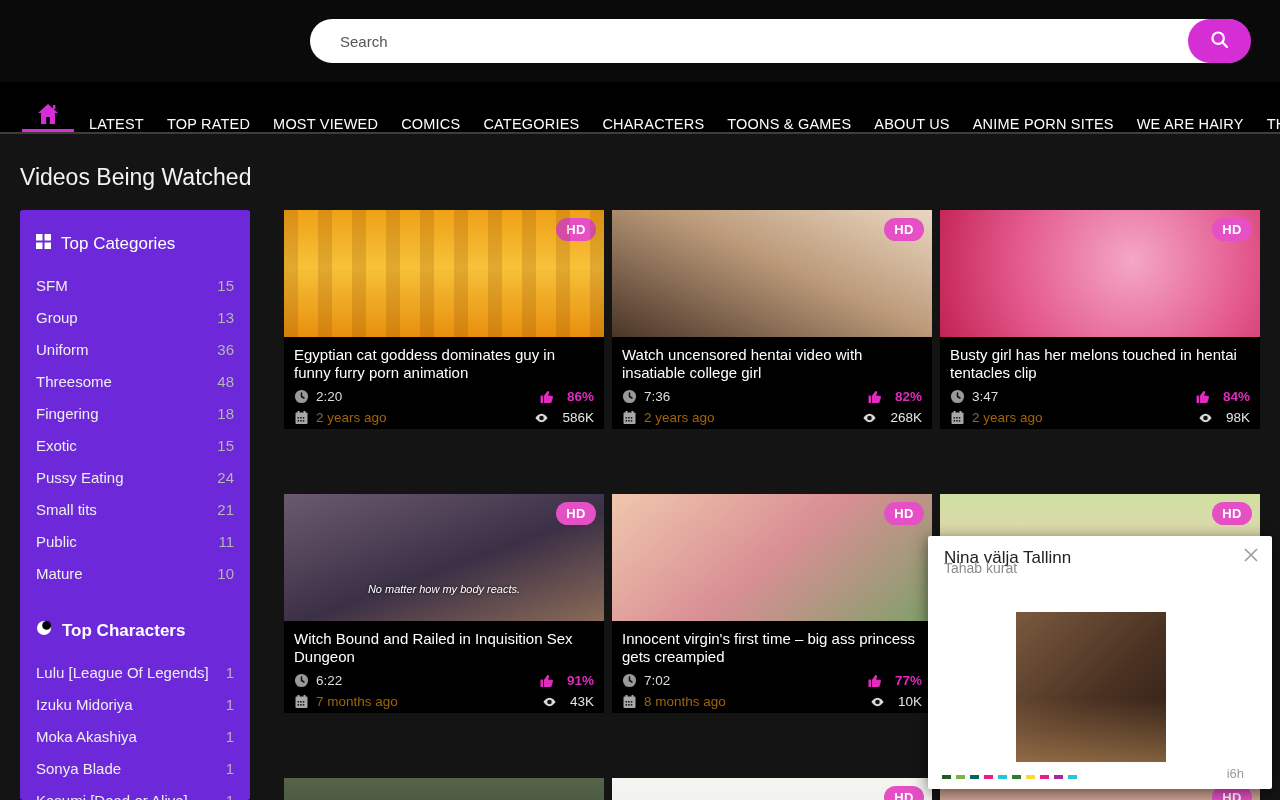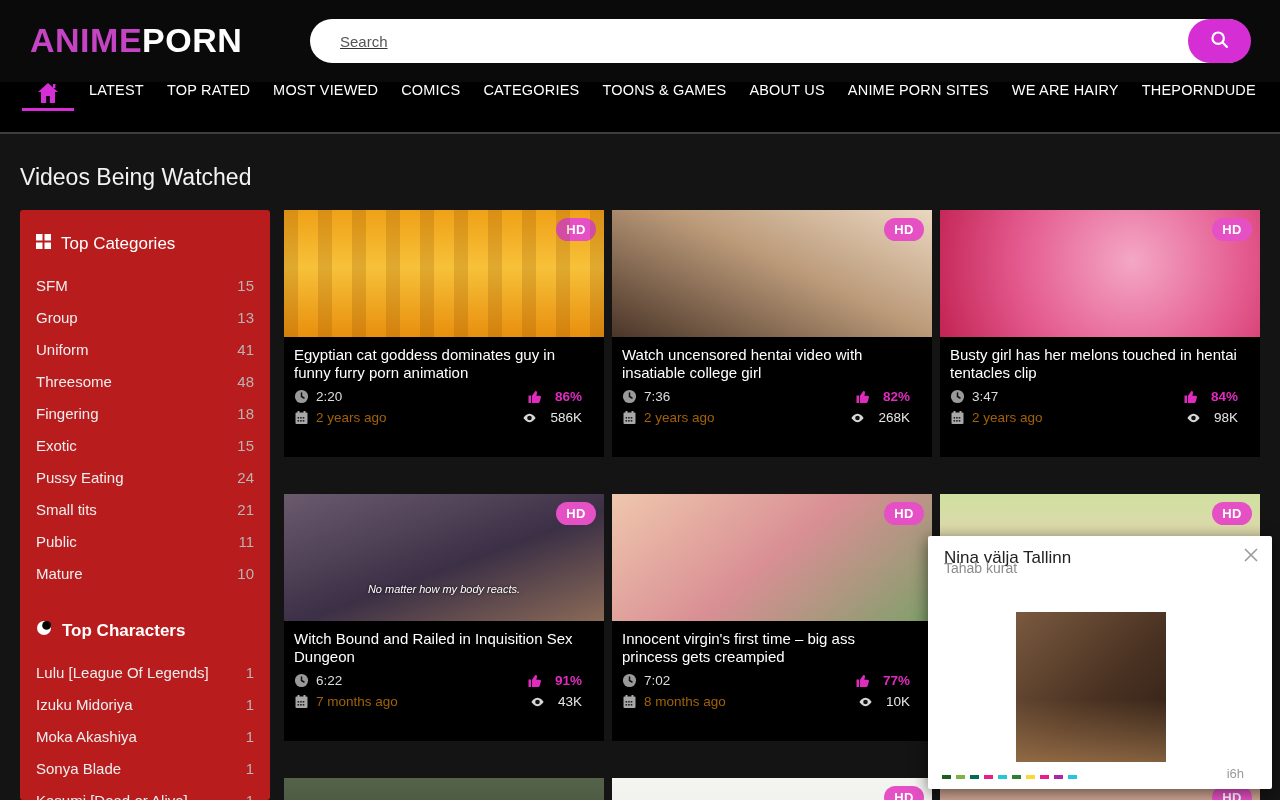--- a/index.html
+++ b/index.html
@@ -7,55 +7,55 @@
     font-family:"Liberation Sans", sans-serif; }
   i { font-style:normal; }
 
   
   .header { position:absolute; left:0; top:0; width:1280px; height:82px; background:#0a0a0a; }
   .logo { position:absolute; left:30px; top:21px; font-size:34px; font-weight:bold; letter-spacing:.5px; cursor:pointer; }
   .logo .p1 { color:#c444c4; }
   .logo .p2 { color:#ffffff; }
   .search-input { position:absolute; left:310px; top:19px; width:940px; height:44px;
     border:none; border-radius:22px; background:#ffffff; padding:0 80px 0 30px;
-    font-size:15px; color:#333; outline:none;text-decoration:underline; }
+    font-size:15px; color:#333; outline:none; }
   .search-input::placeholder { color:#555; }
   .search-btn { position:absolute; left:1188px; top:19px; width:63px; height:44px;
     border:none; border-radius:22px; background:#d42ed4; cursor:pointer;
     display:flex; align-items:center; justify-content:center; }
 
   
   .nav { position:absolute; left:0; top:82px; width:1280px; height:52px; background:#000;
-    border-bottom:2px solid #3d3d3d; display:flex; align-items:flex-start; padding-left:22px; }
+    border-bottom:2px solid #3d3d3d; display:flex; align-items:flex-end; padding-left:22px; }
   .nav-home { display:flex; align-items:center; padding:0 14px; border-bottom:3px solid #d42ed4; cursor:pointer; }
   .nav-item { display:flex; align-items:center; padding:0 8px; margin-left:7px; color:#fff;
     font-size:14.5px; letter-spacing:.2px; cursor:pointer; white-space:nowrap; }
 
   
   .page-title { position:absolute; left:20px; top:164px; color:#f2f2f2; font-size:23px; font-weight:500; }
 
   
-  .sidebar { position:absolute; left:20px; top:210px; width:250px; height:590px;
-    background:#b91c1c; border-radius:3px; overflow:hidden; }
+  .sidebar { position:absolute; left:20px; top:210px; width:230px; height:590px;
+    background:#6d28d9; border-radius:3px; overflow:hidden; }
   .side-head { display:flex; align-items:center; gap:10px; color:#fff; font-size:17px;
     padding:24px 16px 0 16px; margin-bottom:22px; }
   .side-head.second { padding-top:24px;font-weight:bold; }
   .side-row { display:flex; justify-content:space-between; padding:0 16px; margin-bottom:13px;
     font-size:15px; color:#eee; line-height:19px; cursor:pointer; }
   .side-row .cnt { color:#b5b5b5; }
 
   
   .grid { position:absolute; left:284px; top:210px; width:996px; height:590px; }
   .card { position:absolute; width:320px; cursor:pointer; }
   .thumb { position:relative; width:320px; height:127px; }
   .hd { position:absolute; top:8px; right:8px; background:#e650c5; color:#fff;
     font-size:13px; font-weight:bold; padding:4px 10px; border-radius:12px; letter-spacing:.5px; }
   .thumb-caption { position:absolute; left:0; right:0; bottom:26px; text-align:center;
     color:#fff; font-size:11px; font-style:italic; text-shadow:0 0 3px #000; }
-  .info { background:#000; padding:9px 22px 10px 10px; height:120px; }
+  .info { background:#000; padding:9px 10px 10px 10px; height:92px; }
   .vtitle { color:#fff; font-size:15px; line-height:18px; height:37px; overflow:hidden; }
   .mrow { display:flex; justify-content:space-between; align-items:center; margin-top:6px;text-align:center; }
   .mleft { display:flex; align-items:center; gap:7px; color:#ddd; font-size:13.5px; }
   .mleft.age { color:#a16207; }
   .mright { display:flex; align-items:center; gap:12px; font-size:13.5px; }
   .mright.likes i { color:#e02bbf; font-weight:bold; }
   .mright.views i { color:#e6e6e6; }
 
   
   .t0 { background:linear-gradient(180deg,#efa117 0%,#f7c139 45%,#e88f0e 100%); }
@@ -91,23 +91,20 @@
   .popup-dashes span:nth-child(7){background:#fdd835}
   .popup-dashes span:nth-child(8){background:#e91e8c}
   .popup-dashes span:nth-child(9){background:#ab26ab}
   .popup-dashes span:nth-child(10){background:#26c6da}
   .popup-time { position:absolute; right:28px; bottom:8px; color:#9a9a9a; font-size:13px; }
 </style>
 </head>
 <body>
 
 <div class="header">
-  <div class="logo">
-    <span class="p1">ANIME</span><span class="p2">PORN</span>
-  </div>
   <input class="search-input" type="text" placeholder="Search" style="">
   <button class="search-btn">
     <span>
       <svg width="22" height="22" viewBox="0 0 24 24" fill="none">
           <circle cx="10" cy="10" r="6.2" stroke="#fff" stroke-width="2.4"></circle>
           <line x1="14.8" y1="14.8" x2="19.5" y2="19.5" stroke="#fff" stroke-width="2.4" stroke-linecap="round"></line>
         </svg>
     </span>
   </button>
 </div>
@@ -119,20 +116,21 @@
           <path d="M12 1l10 9h-3v11h-5.2v-7h-3.6v7H5V10H2z" fill="#d42ed4"></path>
           <rect x="17" y="2" width="2.4" height="4" fill="#d42ed4"></rect>
         </svg>
     </span>
   </div>
   <div class="nav-item">LATEST</div>
   <div class="nav-item">TOP RATED</div>
   <div class="nav-item">MOST VIEWED</div>
   <div class="nav-item">COMICS</div>
   <div class="nav-item">CATEGORIES</div>
+  <div class="nav-item">CHARACTERS</div>
   <div class="nav-item">TOONS &amp; GAMES</div>
   <div class="nav-item">ABOUT US</div>
   <div class="nav-item">ANIME PORN SITES</div>
   <div class="nav-item">WE ARE HAIRY</div>
   <div class="nav-item">THEPORNDUDE</div>
 </div>
 
 <div class="page-title">Videos Being Watched</div>
 
 <div class="sidebar">
@@ -150,21 +148,21 @@
   <div class="side-row">
       <span>SFM</span>
       <span class="cnt">15</span>
     </div>
   <div class="side-row">
       <span>Group</span>
       <span class="cnt">13</span>
     </div>
   <div class="side-row">
       <span>Uniform</span>
-      <span class="cnt">41</span>
+      <span class="cnt">36</span>
     </div>
   <div class="side-row">
       <span>Threesome</span>
       <span class="cnt">48</span>
     </div>
   <div class="side-row">
       <span>Fingering</span>
       <span class="cnt">18</span>
     </div>
   <div class="side-row">

